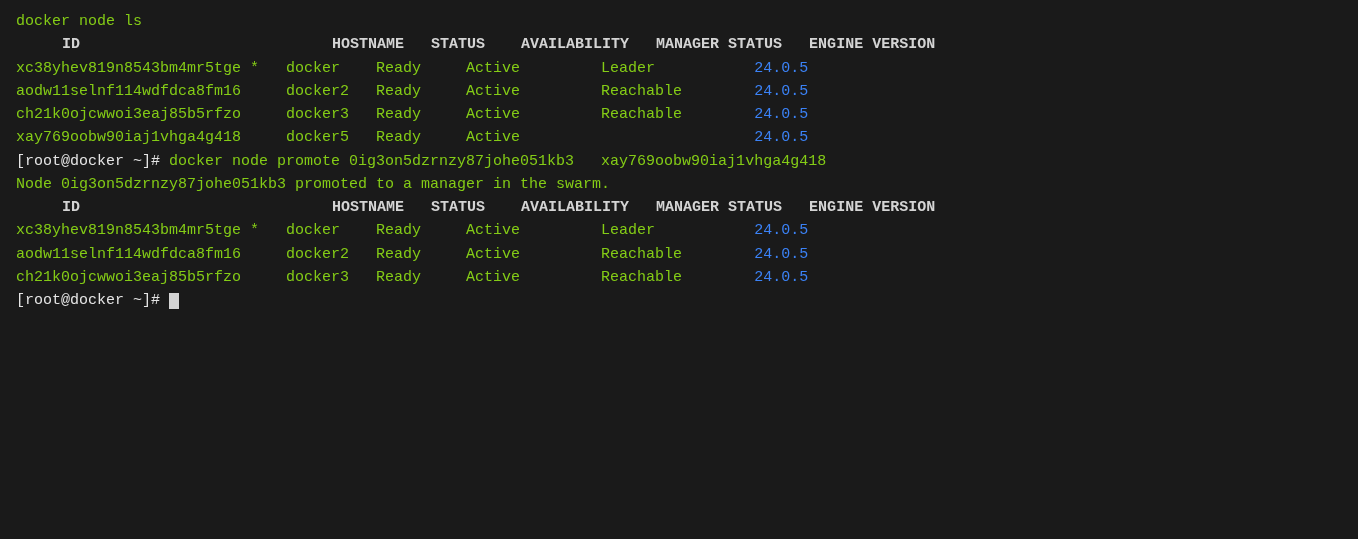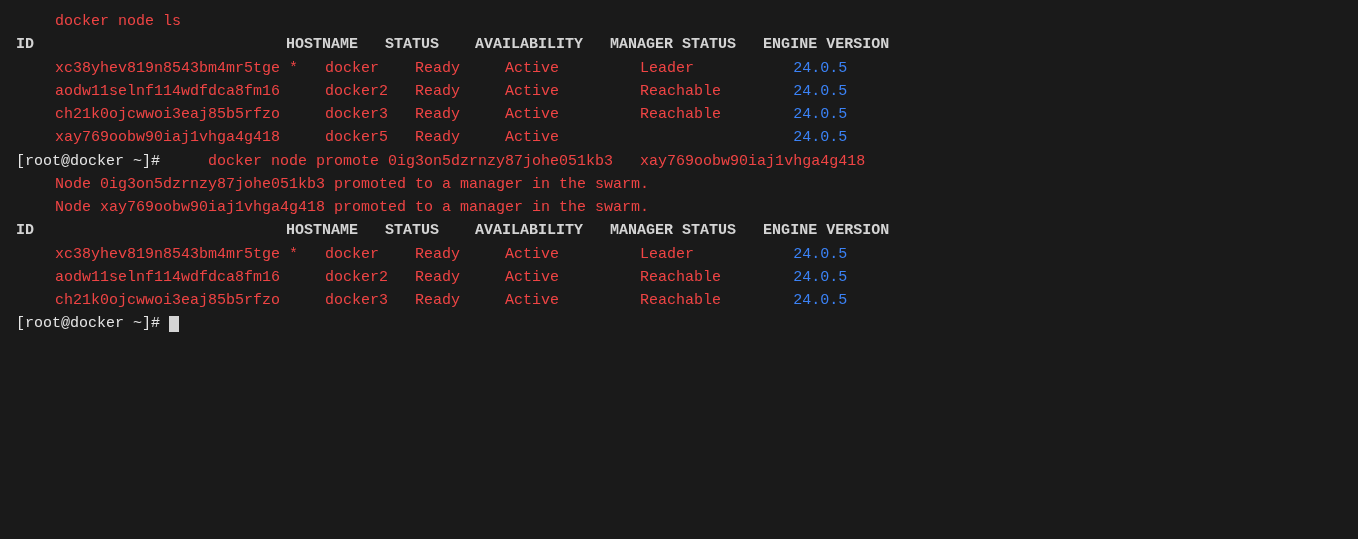--- a/index.html
+++ b/index.html
@@ -25,26 +25,26 @@
       white-space: pre;
       display: block;
     }
     .green {
       color: #e5e5e5;
     }
     .blue-violet {
       color: #3b82f6;
     }
     .white {
-      color: #ef4444;
-      margin-left: 39px;
+      color: #84cc16;
     }
     .header-row {
       color: #d4d4d4;
       font-weight: bold;
+      margin-left: 46px;
     }
     .cursor {
       display: inline-block;
       width: 10px;
       height: 16px;
       background-color: #d4d4d4;
       vertical-align: text-bottom;
     }
   </style>
 </head>
@@ -57,21 +57,20 @@
   <span class="line header-row">ID                            HOSTNAME   STATUS    AVAILABILITY   MANAGER STATUS   ENGINE VERSION</span>
 
   <span class="line"><span class="white">xc38yhev819n8543bm4mr5tge *   docker    Ready     Active         Leader           </span><span class="blue-violet">24.0.5</span></span>
   <span class="line"><span class="white">aodw11selnf114wdfdca8fm16     docker2   Ready     Active         Reachable        </span><span class="blue-violet">24.0.5</span></span>
   <span class="line"><span class="white">ch21k0ojcwwoi3eaj85b5rfzo     docker3   Ready     Active         Reachable        </span><span class="blue-violet">24.0.5</span></span>
   <span class="line"><span class="white">xay769oobw90iaj1vhga4g418     docker5   Ready     Active                          </span><span class="blue-violet">24.0.5</span></span>
 
   <span class="line"><span class="green">[root@docker ~]# </span><span class="white">docker node promote 0ig3on5dzrnzy87johe051kb3   xay769oobw90iaj1vhga4g418</span></span>
 
   <span class="line white">Node 0ig3on5dzrnzy87johe051kb3 promoted to a manager in the swarm.</span>
-  <span class="line white">Node xay769oobw90iaj1vhga4g418 promoted to a manager in the swarm.</span>
 
 
   <span class="line header-row">ID                            HOSTNAME   STATUS    AVAILABILITY   MANAGER STATUS   ENGINE VERSION</span>
 
   <span class="line"><span class="white">xc38yhev819n8543bm4mr5tge *   docker    Ready     Active         Leader           </span><span class="blue-violet">24.0.5</span></span>
   <span class="line"><span class="white">aodw11selnf114wdfdca8fm16     docker2   Ready     Active         Reachable        </span><span class="blue-violet">24.0.5</span></span>
   <span class="line"><span class="white">ch21k0ojcwwoi3eaj85b5rfzo     docker3   Ready     Active         Reachable        </span><span class="blue-violet">24.0.5</span></span>
 
   <span class="line"><span class="green">[root@docker ~]# </span><span class="cursor"></span></span>
 

